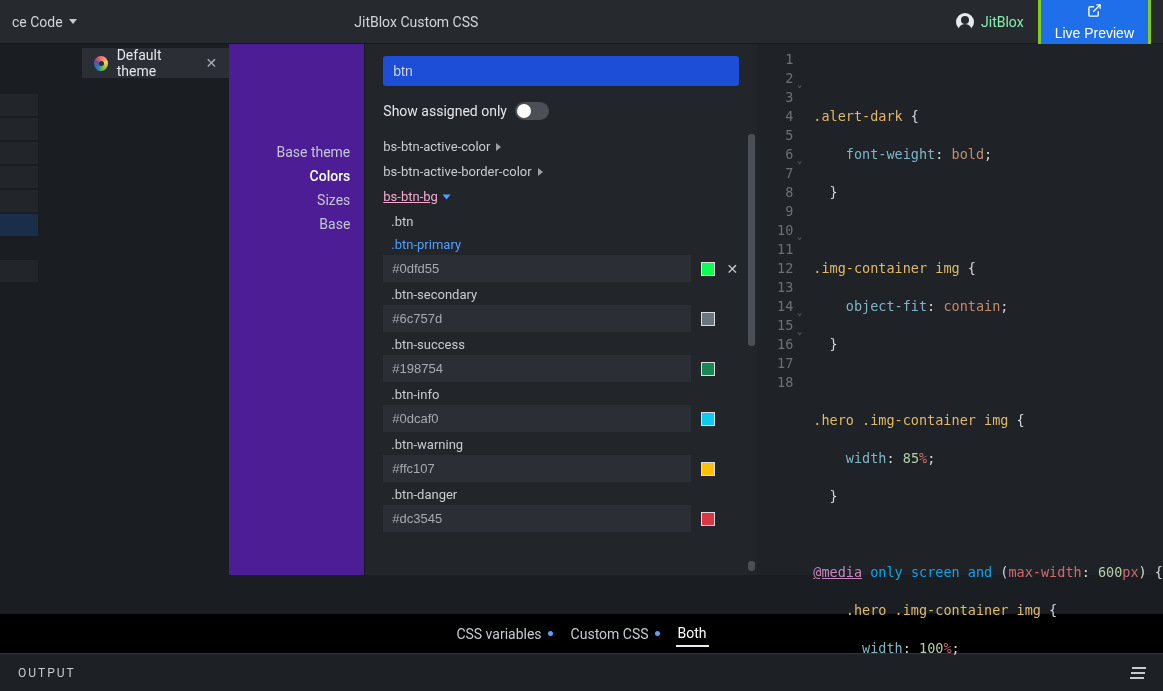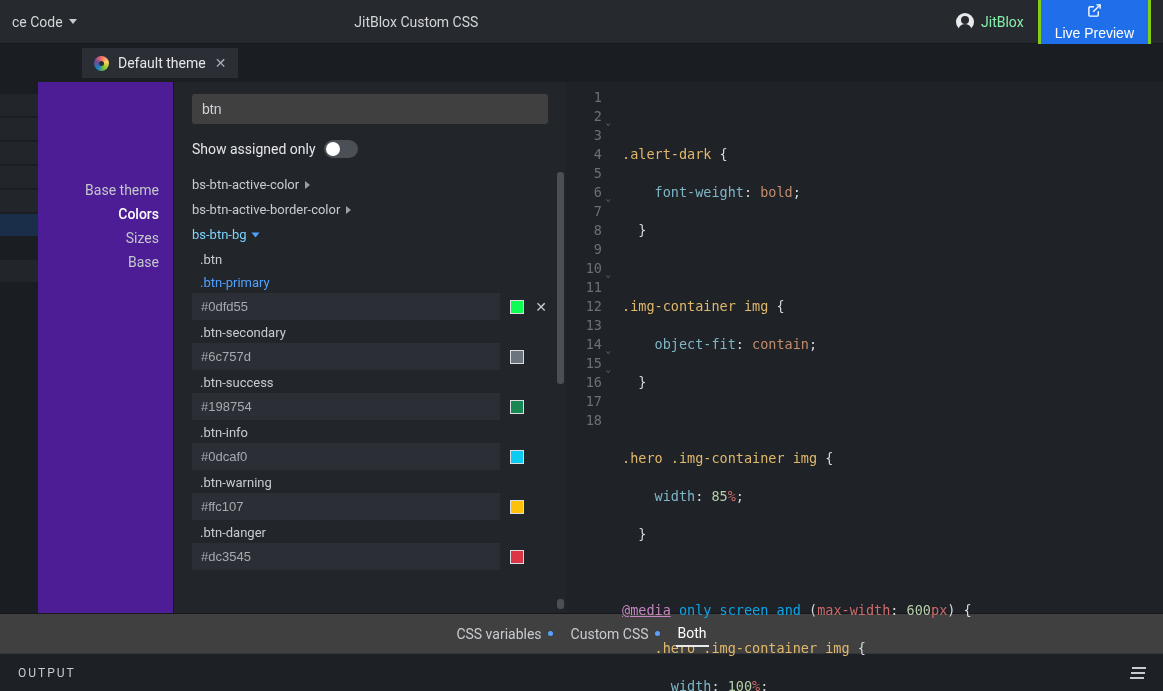--- a/index.html
+++ b/index.html
@@ -76,29 +76,29 @@
   .tab-close { color:#a9adb3; cursor:pointer; font-size:14px; }
 
   .work-row { display:flex; height: calc(100% - 38px); }
   .sidebar-nav { width: 136px; background:#4c1d95; border-right:1px solid #16181b; padding-top: 96px; text-align:right;}
   .sidebar-nav .item { padding: 4px 14px 4px 0; color:#c4c7cc; cursor:pointer; font-size:14px;}
   .sidebar-nav .item.active { color:#fff; font-weight:500; }
 
   .vars-panel { width: 392px; background:#22252a; position:relative; padding: 12px 18px 0 18px; }
   .search-input {
     width: 100%;
-    background:#404040; border:none; color:#cfd2d6;
+    background:#1d4ed8; border:none; color:#cfd2d6;
     padding: 7px 10px; border-radius:3px; font-size:14px;
   }
   .toggle-row { display:flex; align-items:center; gap:8px; margin:16px 0 14px; color:#e4e6e9; font-size:14px;}
   .toggle { width:34px; height:18px; border-radius:10px; background:#4b4f56; position:relative; cursor:pointer;}
   .toggle::after { content:''; width:14px; height:14px; border-radius:50%; background:#fff; position:absolute; top:2px; left:2px;}
 
   .var-group { color:#c8cbd0; font-size:13px; padding:5px 0; display:flex; align-items:center; gap:6px; cursor:pointer;}
-  .var-group.active { color:#7dd3fc; }
+  .var-group.active { color:#f9a8d4;text-decoration:underline; }
   .tri { width:0;height:0;border-top:4px solid transparent;border-bottom:4px solid transparent;border-left:5px solid #9aa0a6;}
   .tri.down { transform: rotate(90deg); border-left-color:#4ea1ff;}
   .cls-label { font-size:13px; color:#c8cbd0; padding:5px 0 3px 8px; }
   .cls-label.link { color:#4ea1ff; }
   .val-row { display:flex; align-items:center; gap:10px; }
   .val-input { flex:1; background:#2b2f35; border:none; color:#a6aab0; padding:6px 9px; font-size:13px; }
   .swatch { width:14px; height:14px; border:1px solid #dadce0; }
   .clear-x { color:#c4c7cc; cursor:pointer; font-size:14px; width:14px; text-align:center;}
   .panel-scroll {
     position:absolute; right:2px; top:90px; width:7px; height:212px;
@@ -109,21 +109,21 @@
   .editor { flex:1; background:#1f2227; display:flex; font-family: "Menlo","Consolas",monospace; font-size:13.5px; line-height:19px;}
   .gutter { width:42px; text-align:right; color:#6b7078; padding:6px 6px 0 0; user-select:none;}
   .gutter .ln { height:19px; position:relative;}
   .fold { position:absolute; right:-9px; top:6px; font-size:9px; color:#6b7078;}
   .code { flex:1; padding:6px 0 0 14px; color:#d4d7dc; white-space:pre;}
   .code .row { height:19px; }
   .tk-sel { color:#e0b96a;} .tk-punc{color:#d4d7dc;} .tk-prop{color:#7eb6c6;}
   .tk-val{color:#c48b6c;} .tk-kw{color:#c586c0;text-decoration:underline;} .tk-kw2{color:#0ea5e9;}
   .tk-num{color:#b5cea8;} .tk-unit{color:#ce6a6a;}
 
-  .bottom-tabs { height:40px; display:flex; align-items:center; justify-content:center; gap:14px; background:#404040; border-top:1px solid #16181b; color:#c8cbd0; font-size:14px;}
+  .bottom-tabs { height:40px; display:flex; align-items:center; justify-content:center; gap:14px; background:#000000; border-top:1px solid #16181b; color:#c8cbd0; font-size:14px;}
   .bt { display:flex; align-items:center; gap:6px; cursor:pointer; padding: 4px 2px;}
   .bt.active { color:#fff; border-bottom:2px solid #e8eaed;}
   .dot { width:5px;height:5px;border-radius:50%;background:#5aa0ff;}
 
   .output-bar { height:38px; background:#1d2024; border-top:1px solid #323539; display:flex; align-items:center; justify-content:space-between; padding:0 18px; color:#c8cbd0; letter-spacing:2px; font-size:12px;}
   .menu-icon { display:flex; flex-direction:column; gap:3px; cursor:pointer;}
   .menu-icon span{ width:14px;height:2px;background:#c8cbd0; display:block;}
   .menu-icon span:nth-child(1){transform:translateX(1px);}
   .menu-icon span:nth-child(3){transform:translateX(-1px);}
 </style>
@@ -156,21 +156,21 @@
   <div class="left-rail">
     <div class="stub a"></div>
     <div class="stub"></div>
     <div class="stub"></div>
     <div class="stub"></div>
     <div class="stub"></div>
     <div class="stub sel"></div>
     <div class="stub gap"></div>
   </div>
 
-  <div style="flex:1; display:flex; flex-direction:column;">
+  <div style="flex:1; display:flex; flex-direction:row;">
     <div class="tabstrip">
       <div class="tab">
         <span class="palette-icon"></span>
         <span>Default theme</span>
         <span class="tab-close">✕</span>
       </div>
     </div>
 
     <div class="work-row">
       <div class="sidebar-nav">

